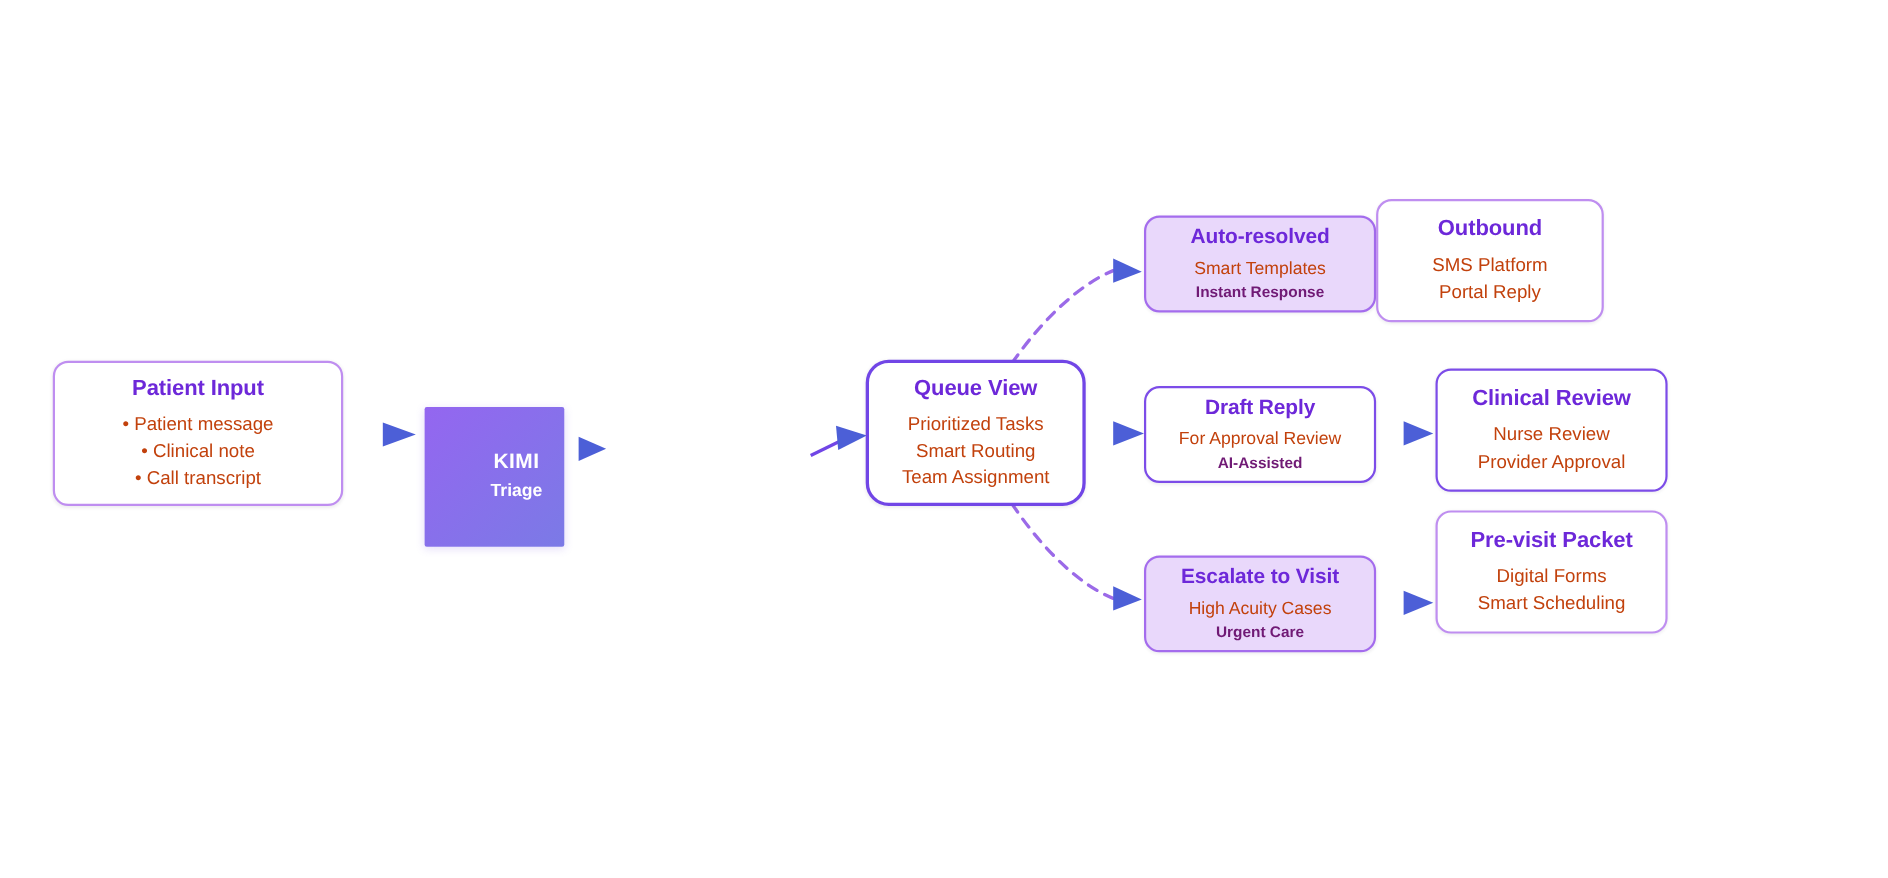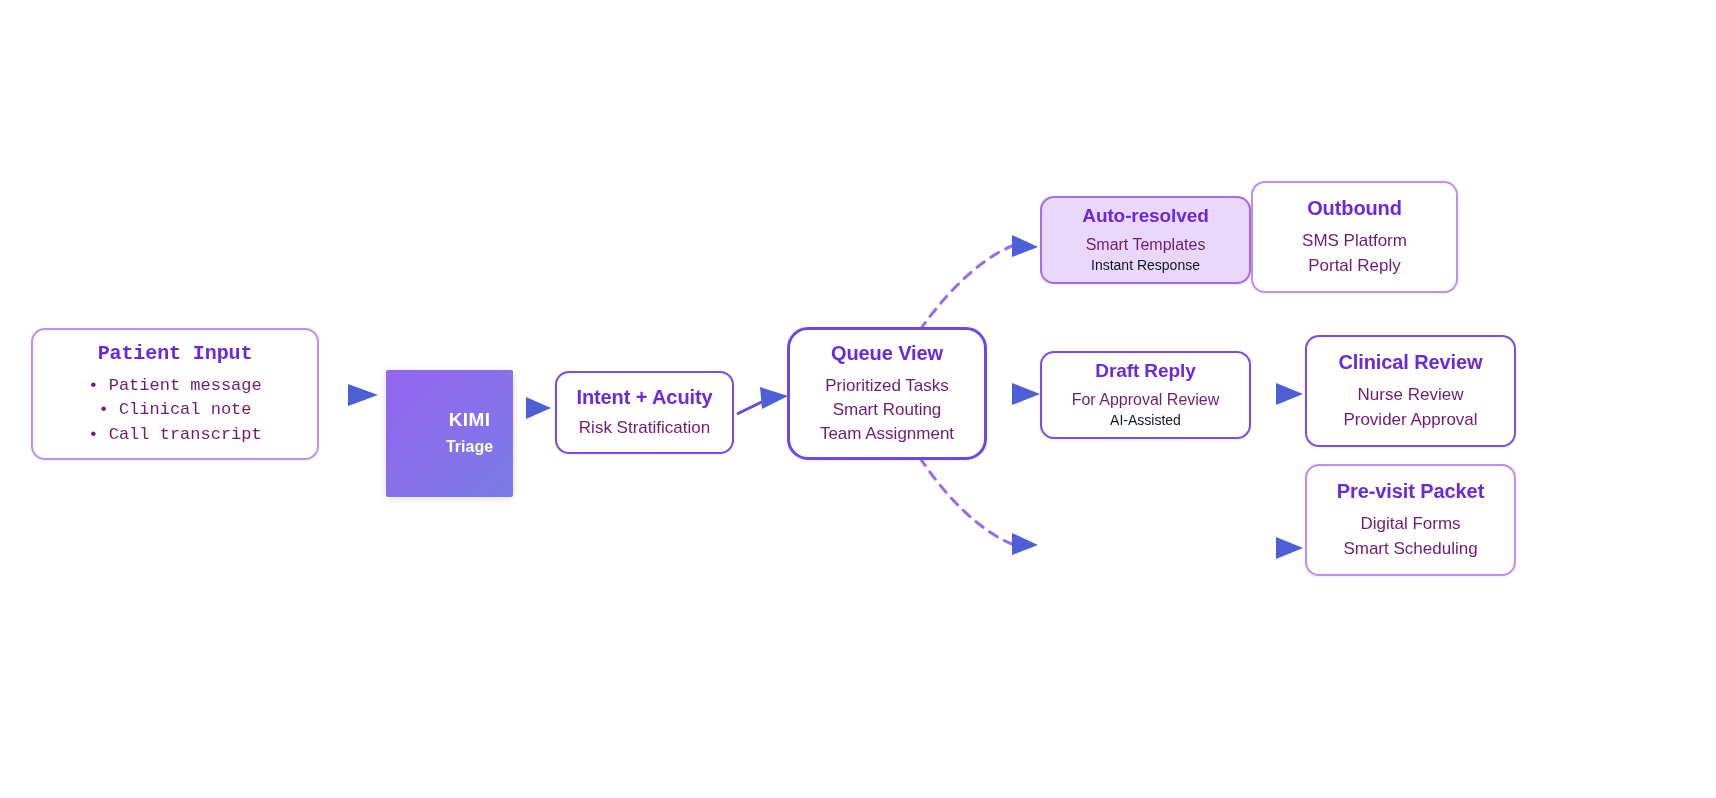--- a/index.html
+++ b/index.html
@@ -41,26 +41,26 @@
     background: #ffffff;
     box-shadow: 0 1px 3px rgba(17, 12, 46, 0.07);
   }
   .node .title {
     font-weight: bold;
     color: #6d28d9;
     letter-spacing: -0.1px;
     line-height: 1.25;
   }
   .node .sub {
+    color: #c2410c;
+    line-height: 1.42;
+  }
+  .node .accent {
     color: #701a75;
-    line-height: 1.42;
-  }
-  .node .accent {
-    color: #0f172a;
-    font-weight: normal;
+    font-weight: bold;
     line-height: 1.42;
   }
 
   
   .v-light {            
     border: 2.5px solid #bf8ef0;
   }
   .v-strong {           
     border: 2.5px solid #7c4ce8;
   }
@@ -80,21 +80,21 @@
   .v-kimi .title {
     color: #ffffff;
     letter-spacing: 0.4px;
   }
   .v-kimi .sub {
     color: #ffffff;
     font-weight: bold;
   }
 
   
-  #node-patient-input { left: 31px;   top: 328px; width: 288px; height: 132px; font-family: Liberation Mono, monospace; }
+  #node-patient-input { left: 48px;   top: 328px; width: 264px; height: 132px; }
   #node-patient-input .title { font-size: 20px; margin-bottom: 8px; }
   #node-patient-input .sub   { font-size: 17px; }
 
   #node-kimi { left: 386px; top: 370px; width: 127px; height: 127px; padding-left: 40px; }
   #node-kimi .title { font-size: 19px; margin-bottom: 4px; }
   #node-kimi .sub   { font-size: 16px; }
 
   #node-intent { left: 555px; top: 371px; width: 179px; height: 83px; }
   #node-intent .title { font-size: 20px; margin-bottom: 6px; }
   #node-intent .sub   { font-size: 17px; }
@@ -179,24 +179,20 @@
     <div class="sub">• Patient message</div>
     <div class="sub">• Clinical note</div>
     <div class="sub">• Call transcript</div>
   </div>
 
   <div class="node v-kimi" id="node-kimi">
     <div class="title">KIMI</div>
     <div class="sub">Triage</div>
   </div>
 
-  <div class="node v-strong" id="node-intent">
-    <div class="title">Intent + Acuity</div>
-    <div class="sub">Risk Stratification</div>
-  </div>
 
   <div class="node v-heavy" id="node-queue">
     <div class="title">Queue View</div>
     <div class="sub">Prioritized Tasks</div>
     <div class="sub">Smart Routing</div>
     <div class="sub">Team Assignment</div>
   </div>
 
   <div class="node v-tinted" id="node-auto">
     <div class="title">Auto-resolved</div>
@@ -215,20 +211,25 @@
     <div class="sub">For Approval Review</div>
     <div class="accent">AI-Assisted</div>
   </div>
 
   <div class="node v-strong" id="node-clinical">
     <div class="title">Clinical Review</div>
     <div class="sub">Nurse Review</div>
     <div class="sub">Provider Approval</div>
   </div>
 
+  <div class="node v-tinted" id="node-escalate">
+    <div class="title">Escalate to Visit</div>
+    <div class="sub">High Acuity Cases</div>
+    <div class="accent">Urgent Care</div>
+  </div>
 
   <div class="node v-light" id="node-previsit">
     <div class="title">Pre-visit Packet</div>
     <div class="sub">Digital Forms</div>
     <div class="sub">Smart Scheduling</div>
   </div>
 
 </div>
 
 </body></html>

